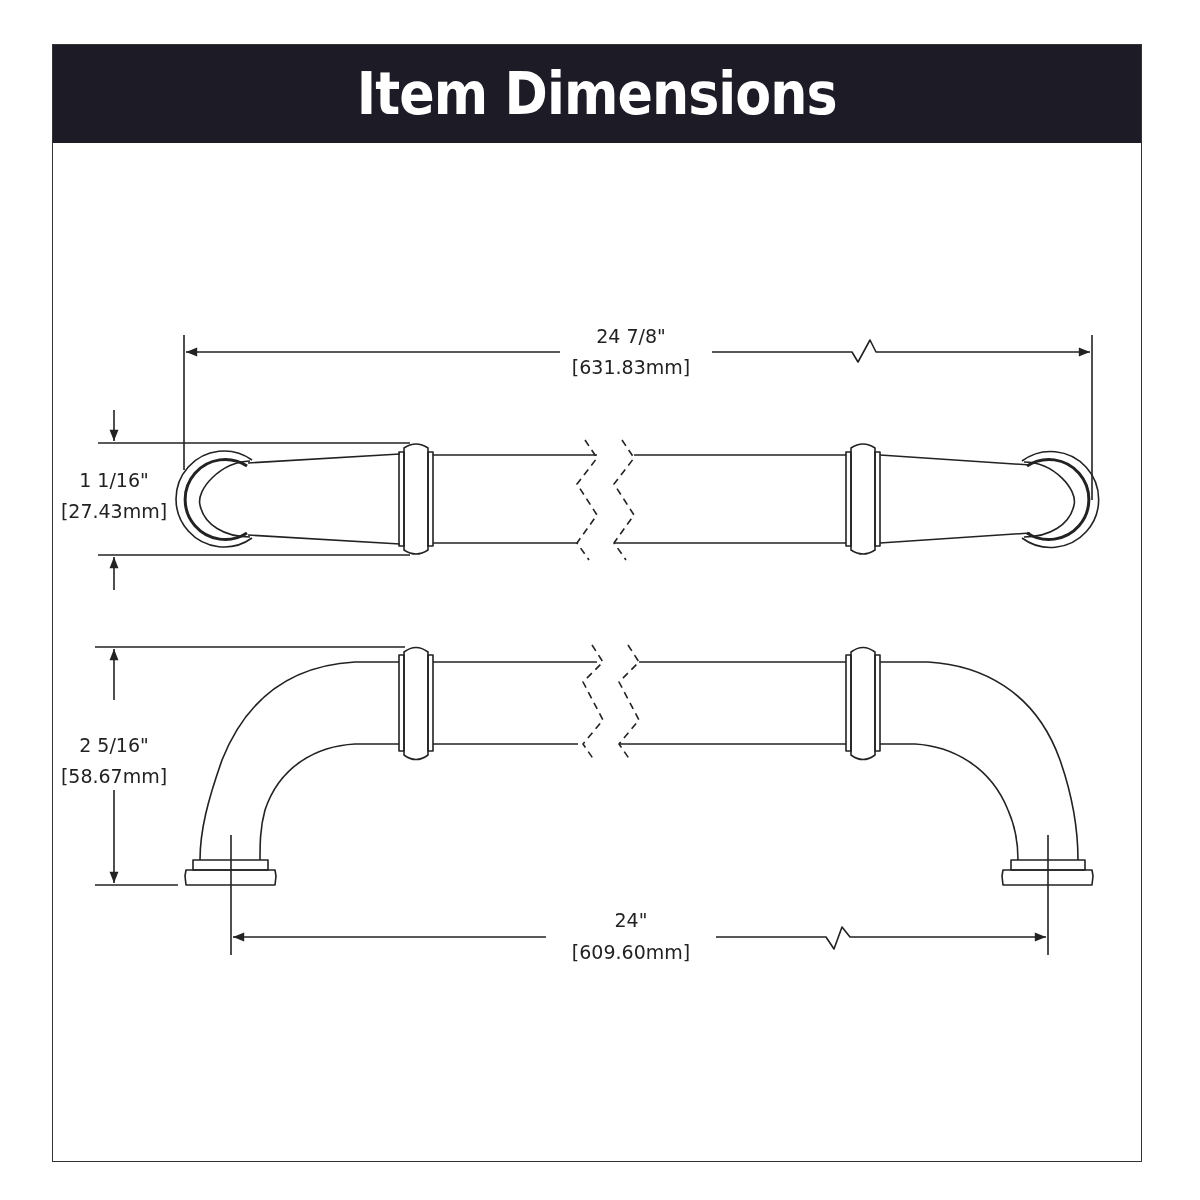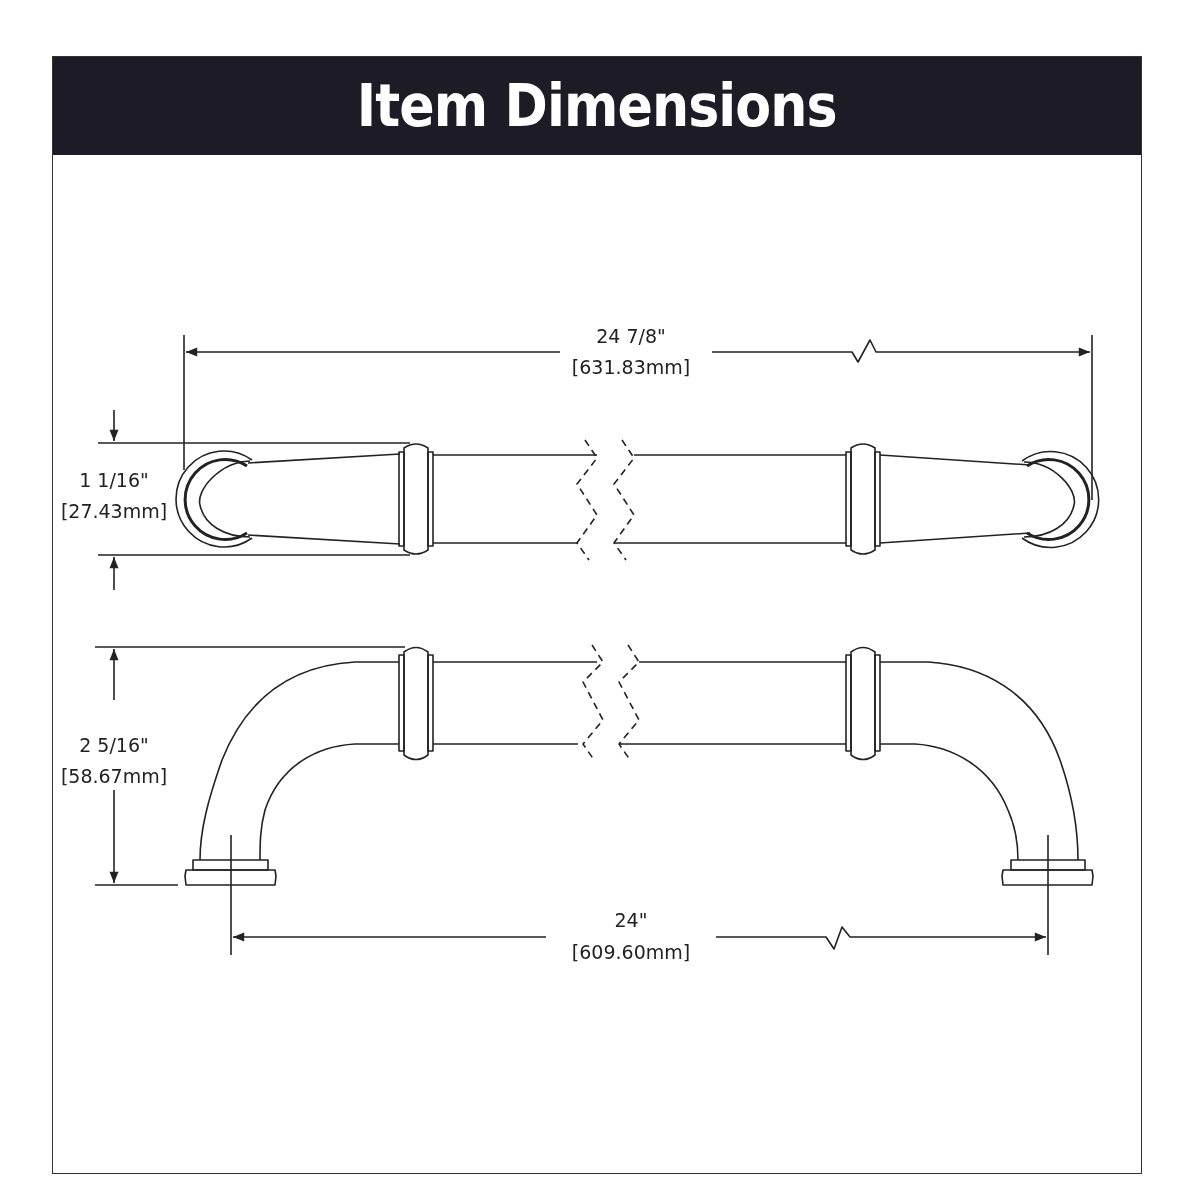--- a/index.html
+++ b/index.html
@@ -1,18 +1,18 @@
 <!DOCTYPE html>
 <html><head>
   <meta charset="utf-8">
   <style>
     html, body { margin: 0; padding: 0; background: #ffffff; }
     body { width: 1200px; height: 1200px; position: relative; overflow: hidden; font-family: "DejaVu Sans", sans-serif; }
     .frame {
-      position: absolute; left: 52px; top: 56px; width: 1090px; height: 1118px;
+      position: absolute; left: 52px; top: 44px; width: 1090px; height: 1118px;
       border: 1.5px solid #333; box-sizing: border-box; background: #fff;
     }
     .header {
       position: absolute; left: 0; top: 0; width: 100%; height: 98px;
       background: #1c1b26; display: flex; align-items: center; justify-content: center;
     }
     .header-title {
       color: #ffffff; font-family: "DejaVu Sans", sans-serif; font-weight: bold;
       font-size: 58px; letter-spacing: -1px; transform: scaleX(0.9);
     }

